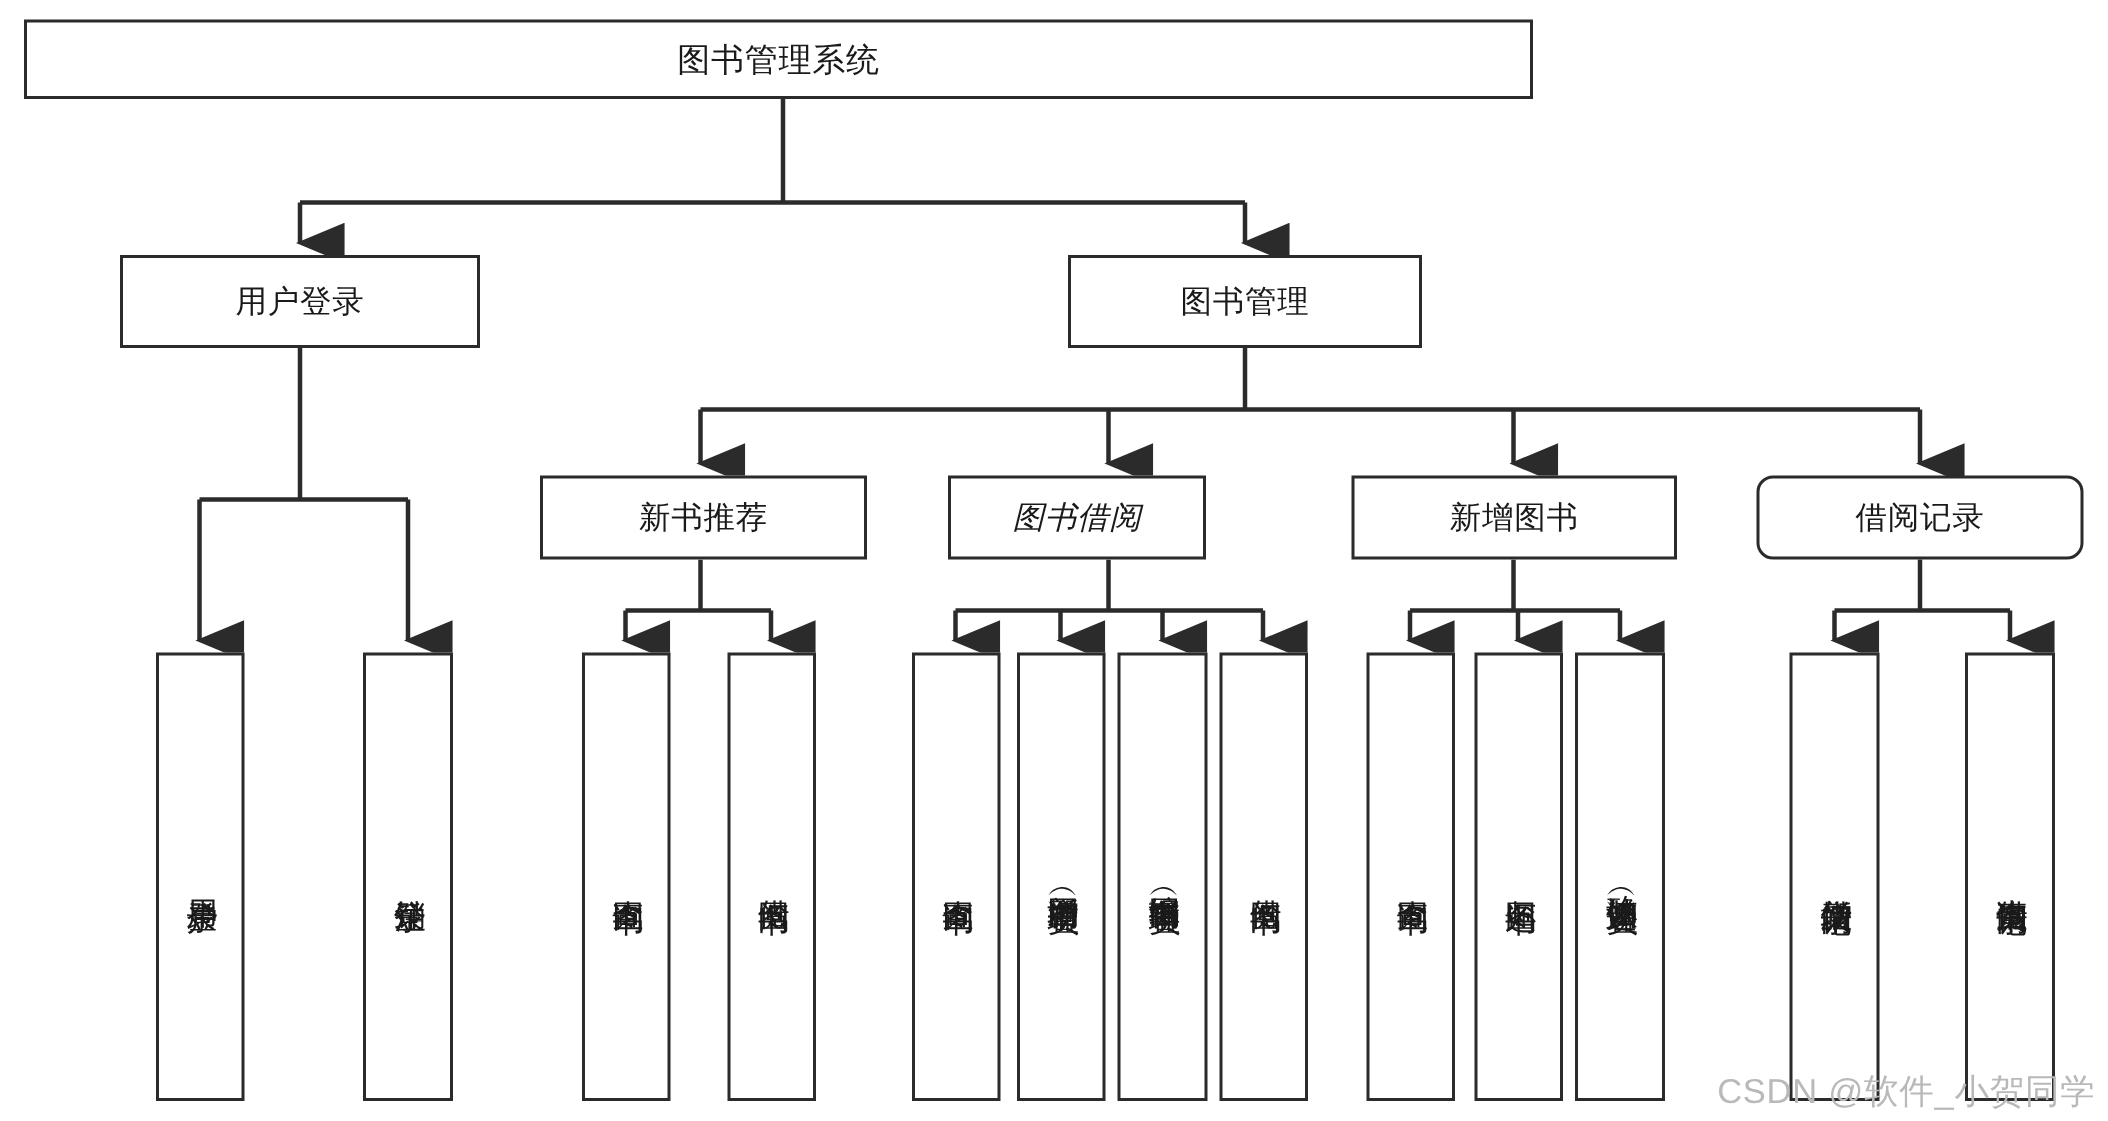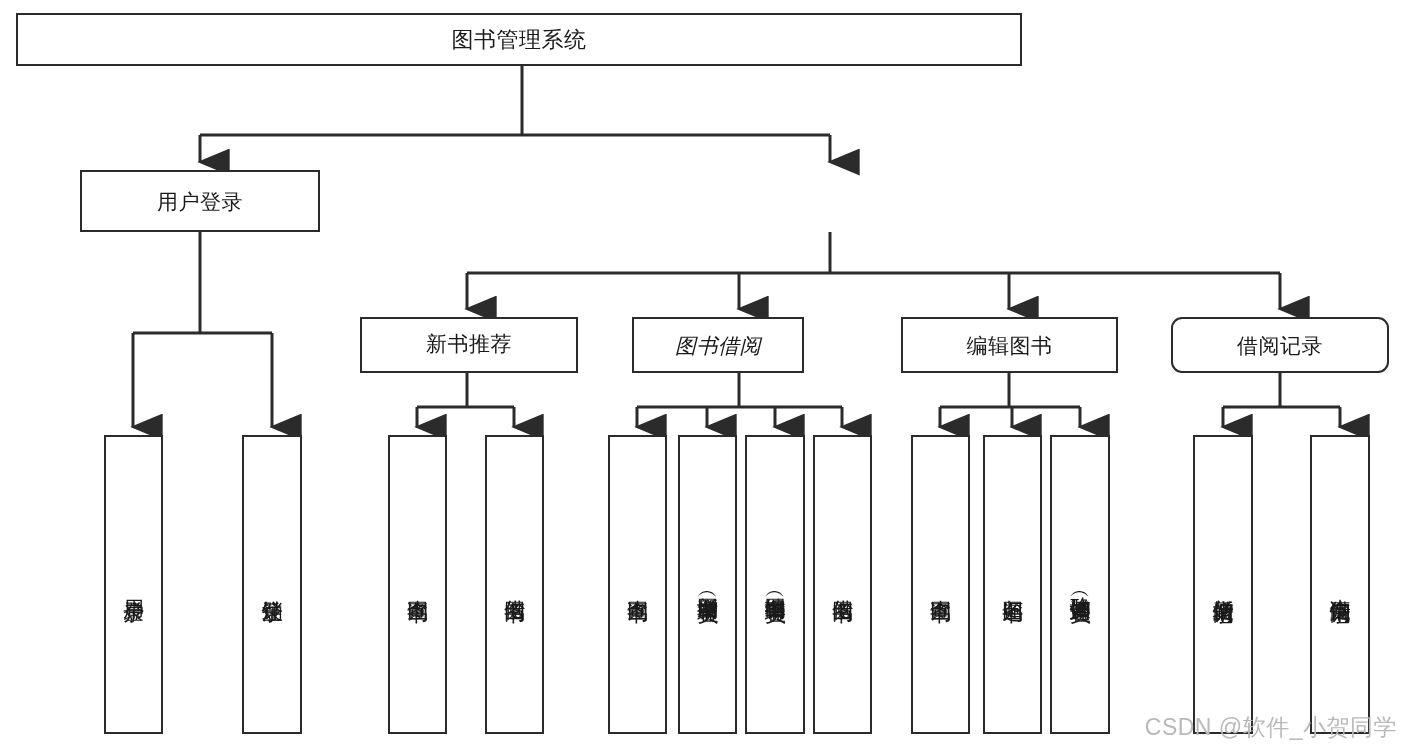--- a/index.html
+++ b/index.html
@@ -129,29 +129,32 @@
     </g>
   </svg>
 
   <div class="node horiz root" style="left:16px; top:13px; width:1006px; height:53px;">
     <span class="node-label">图书管理系统</span>
   </div>
 
   <div class="node horiz" style="left:80px; top:170px; width:240px; height:62px;">
     <span class="node-label">用户登录</span>
   </div>
-
-  <div class="node horiz" style="left:360px; top:317px; width:218px; height:56px;font-family:Liberation Mono, monospace;">
+  <div class="node horiz" style="left:712px; top:170px; width:236px; height:62px;">
+    <span class="node-label">图书管理</span>
+  </div>
+
+  <div class="node horiz" style="left:360px; top:317px; width:218px; height:56px;">
     <span class="node-label">新书推荐</span>
   </div>
   <div class="node horiz" style="left:632px; top:317px; width:172px; height:56px;font-style:italic;">
     <span class="node-label">图书借阅</span>
   </div>
   <div class="node horiz" style="left:901px; top:317px; width:217px; height:56px;">
-    <span class="node-label">编辑图书</span>
+    <span class="node-label">新增图书</span>
   </div>
   <div class="node horiz" style="left:1171px; top:317px; width:218px; height:56px;border-radius:11px;">
     <span class="node-label">借阅记录</span>
   </div>
 
   <div class="node leaf" style="left:104px; top:435px; width:59px; height:299px;">
     <span class="node-label">用户登录</span>
   </div>
   <div class="node leaf" style="left:242px; top:435px; width:60px; height:299px;">
     <span class="node-label">注销登录</span>

